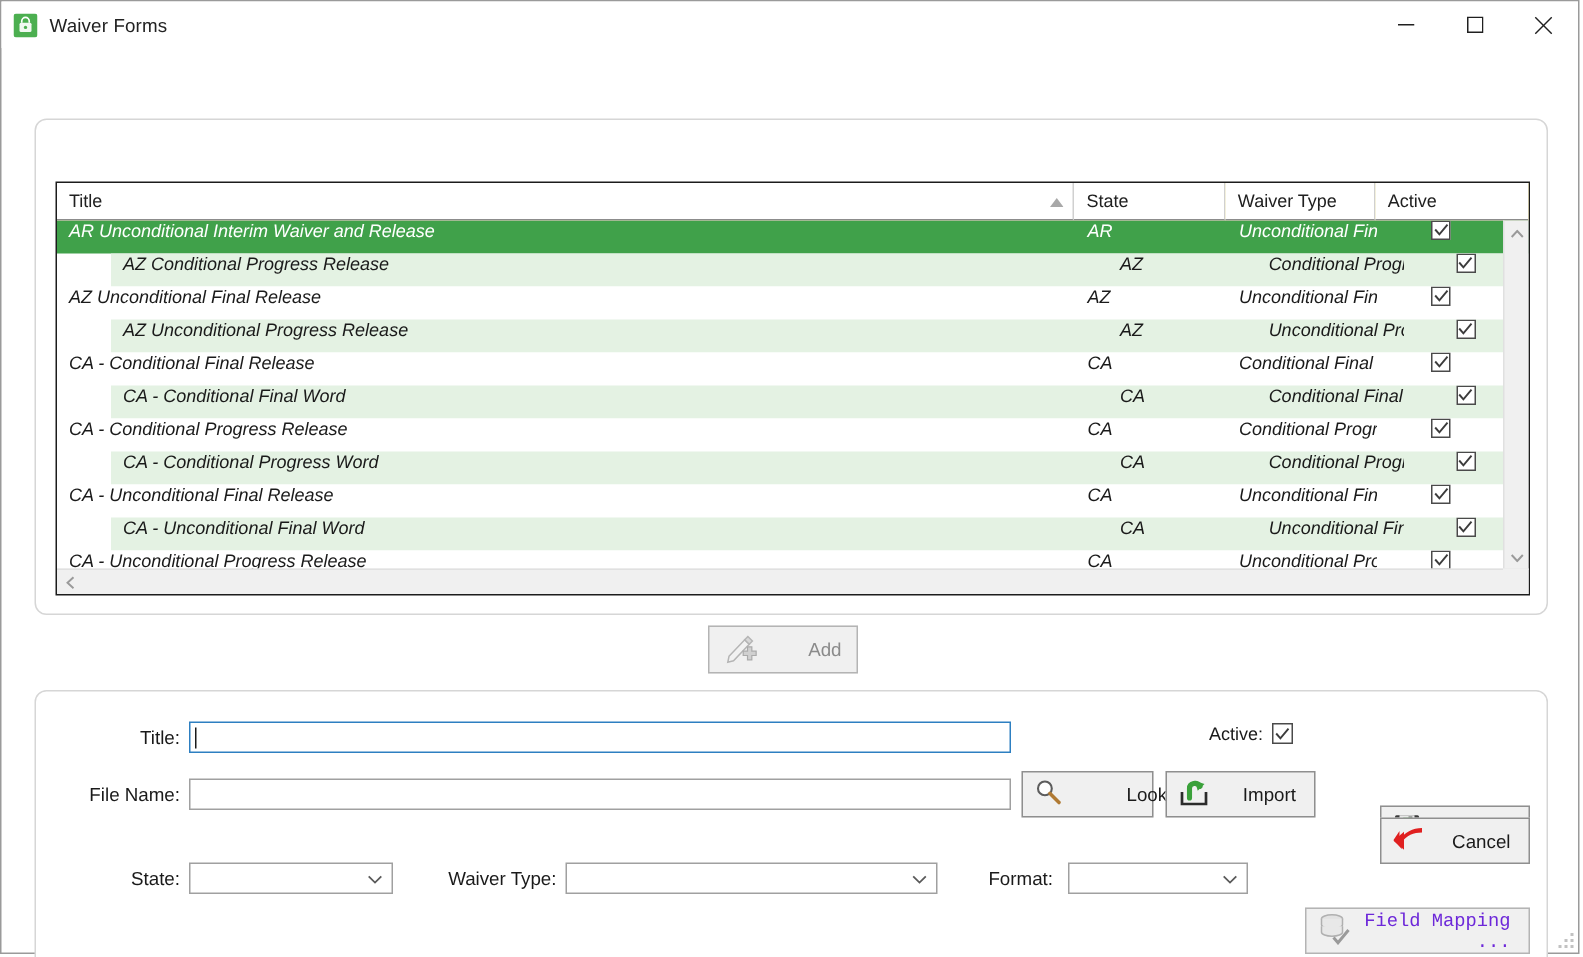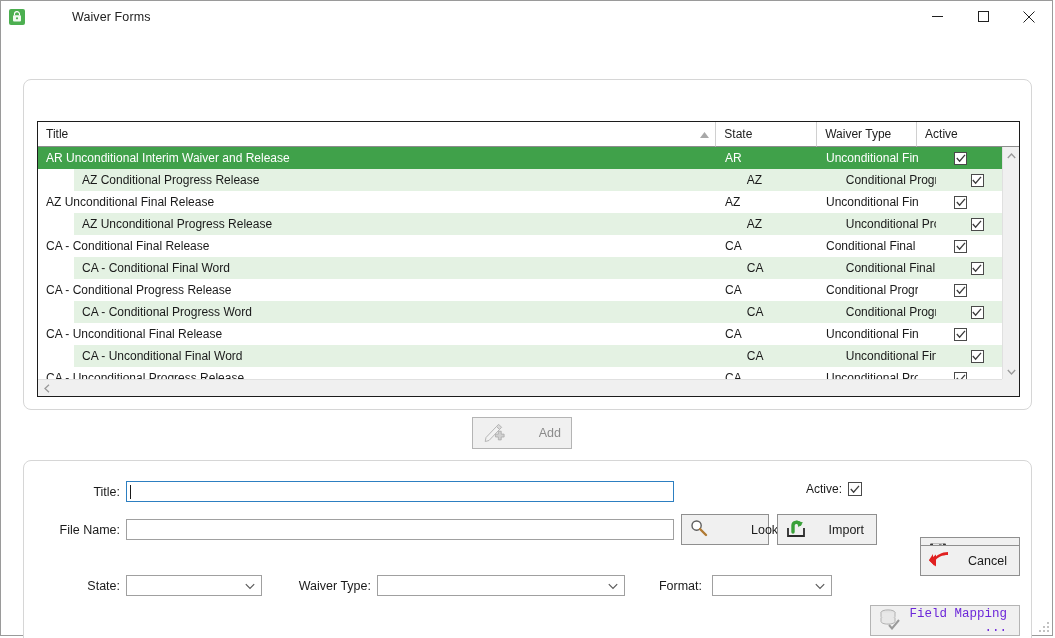--- a/index.html
+++ b/index.html
@@ -41,21 +41,20 @@
     height: 16px;
     margin-left: 8px;
     margin-right: 8px;
     flex: 0 0 auto;
     position: relative;
   }
   #title-text {
     font-size: 12.5px;
     color: #222;
     letter-spacing: 0.1px;
-    margin-left: 39px;
   }
   #winbtns {
     position: absolute;
     right: 0;
     top: 0;
     height: 31px;
     display: flex;
   }
   .winbtn {
     width: 46px;
@@ -133,23 +132,24 @@
   .col-scroll { width: 17px; border-right: none; border-bottom: 1px solid #8c8c8c; padding-left:0; background:#fff;}
 
   #grid-body {
     height: 233px;
     position: relative;
     overflow: hidden;
   }
   .grow {
     display: flex;
     height: 22px;
-    align-items: center;
+    align-items: flex-start;
     background: #ffffff;
     box-sizing: border-box;
+    font-style: italic;
   }
   .grow.alt { background: #e4f2e3; margin-left: 36px; }
   .grow.sel { background: #40a14a; color: #ffffff; }
   .gcell {
     display: flex;
     align-items: center;
     font-size: 12px;
     box-sizing: border-box;
     padding-left: 8px;
     white-space: nowrap;

